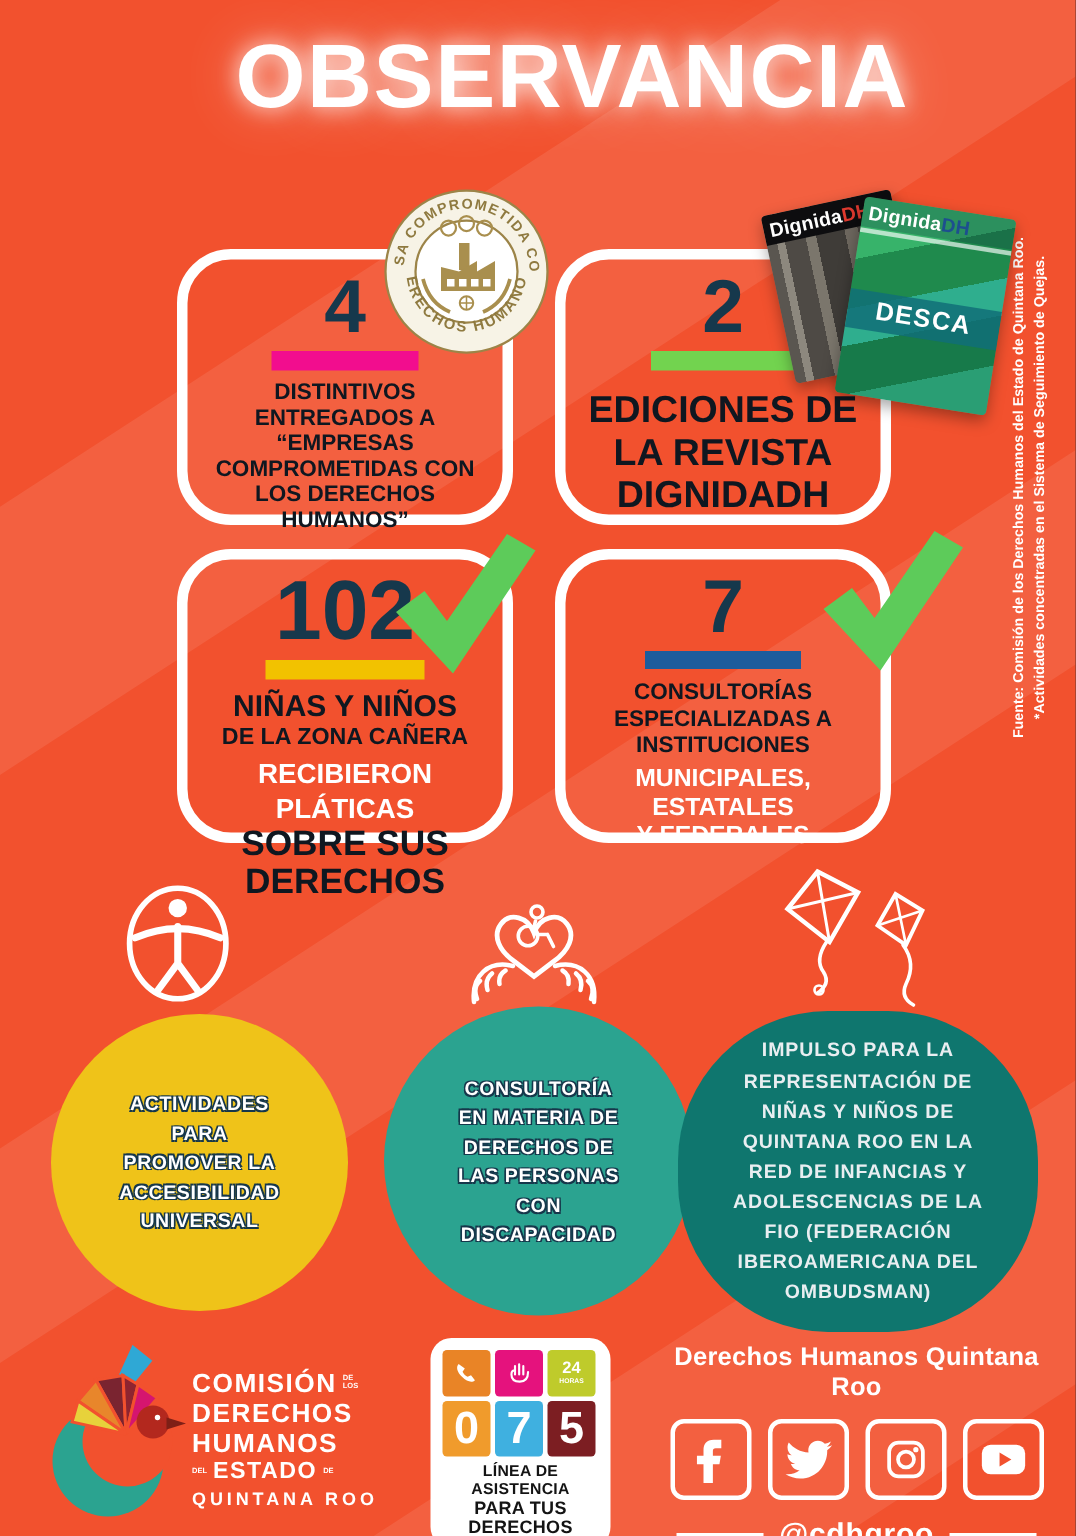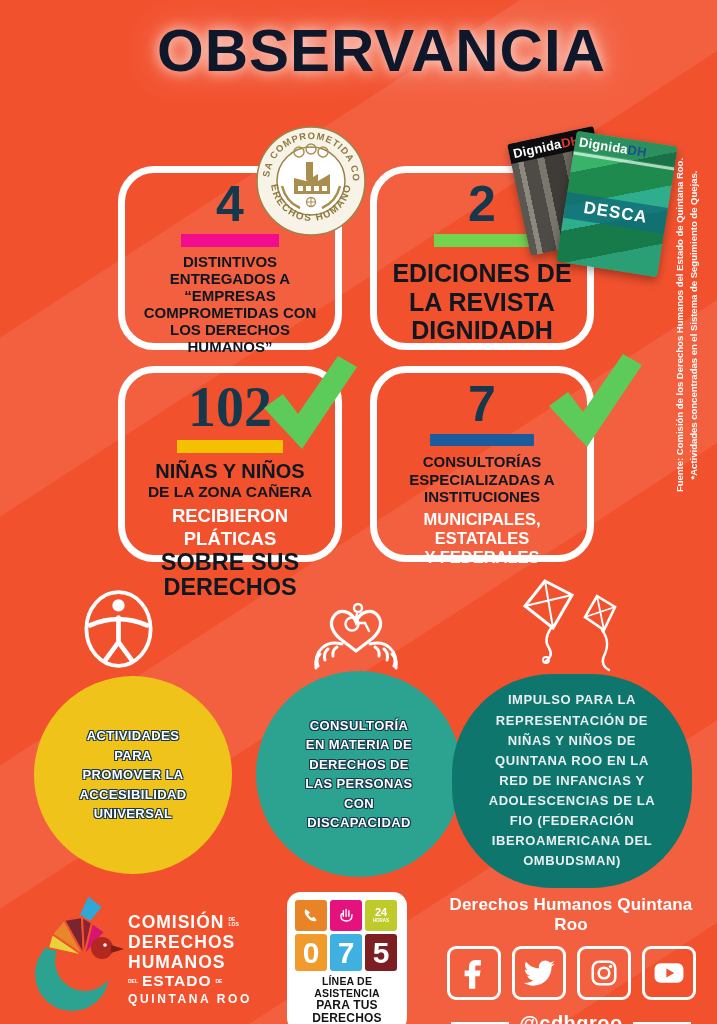--- a/index.html
+++ b/index.html
@@ -5,21 +5,21 @@
   * { margin:0; padding:0; box-sizing:border-box; }
   body { background:#333; font-family:"Liberation Sans", sans-serif; }
   .poster{ position:relative; width:717px; height:1024px; overflow:hidden;
            background:#F2512E; margin:0 auto; }
   .stripe{ position:absolute; background:rgba(255,255,255,.09); transform:rotate(-33deg); pointer-events:none; }
   .s1{ width:1500px; height:150px; left:-300px; top:60px; }
   .s2{ width:1500px; height:120px; left:-200px; top:420px; }
   .s3{ width:1500px; height:170px; left:-100px; top:780px; }
 
   .title{ position:absolute; top:16px; left:0; width:100%; text-align:center;
-    font-size:60px; font-weight:800; color:#0f172a; letter-spacing:1px;
+    font-size:60px; font-weight:800; color:#ffffff; letter-spacing:1px;
     text-shadow:0 0 14px rgba(255,255,255,.85), 0 0 34px rgba(255,255,255,.5);padding-left:46px; }
 
   
   .source-note{ position:absolute; left:498px; top:308px; width:384px; height:34px;
     transform:rotate(-90deg); text-align:center; color:#fff; font-weight:700;
     font-size:9.5px; line-height:1.45; }
 
   
   .badge{ position:absolute; left:256px; top:126px; width:110px; height:110px; z-index:6; }
 
@@ -38,21 +38,21 @@
     font-weight:800; font-size:17px; letter-spacing:1px; padding:3px 0; }
 
   
   .card{ position:absolute; border:7px solid #fff; border-radius:36px; text-align:center;
     padding-top:6px; z-index:3; }
   .card1{ left:118px; top:166px; width:224px; height:184px; }
   .card2{ left:370px; top:166px; width:224px; height:184px; }
   .card3{ left:118px; top:366px; width:224px; height:196px; }
   .card4{ left:370px; top:366px; width:224px; height:196px; }
   .stat-value{ font-size:50px; line-height:1; font-weight:800; color:#16384C; }
-  .card3 .stat-value{ font-size:56px;font-family:Liberation Serif, serif; }
+  .card3 .stat-value{ font-size:56px; }
   .stat-bar{ width:98px; height:13px; margin:5px auto 7px; }
   .bar-pink{ background:#F20D8E; } .bar-green{ background:#72D34F; width:96px; }
   .bar-yellow{ background:#F2C200; width:106px; } .bar-blue{ background:#1D5C9C; width:104px; height:12px; }
   .pl{ white-space:pre-line; }
   .t-dark{ color:#0f1720; font-weight:800; }
   .t-white{ color:#fff; font-weight:800; }
   .card1 .body{ font-size:15px; line-height:1.13; }
   .card2 .body{ font-size:25px; line-height:1.14; margin-top:12px; }
   .card3 .l1{ font-size:20px; line-height:1.15; }
   .card3 .l2{ font-size:15.5px; line-height:1.2; }

